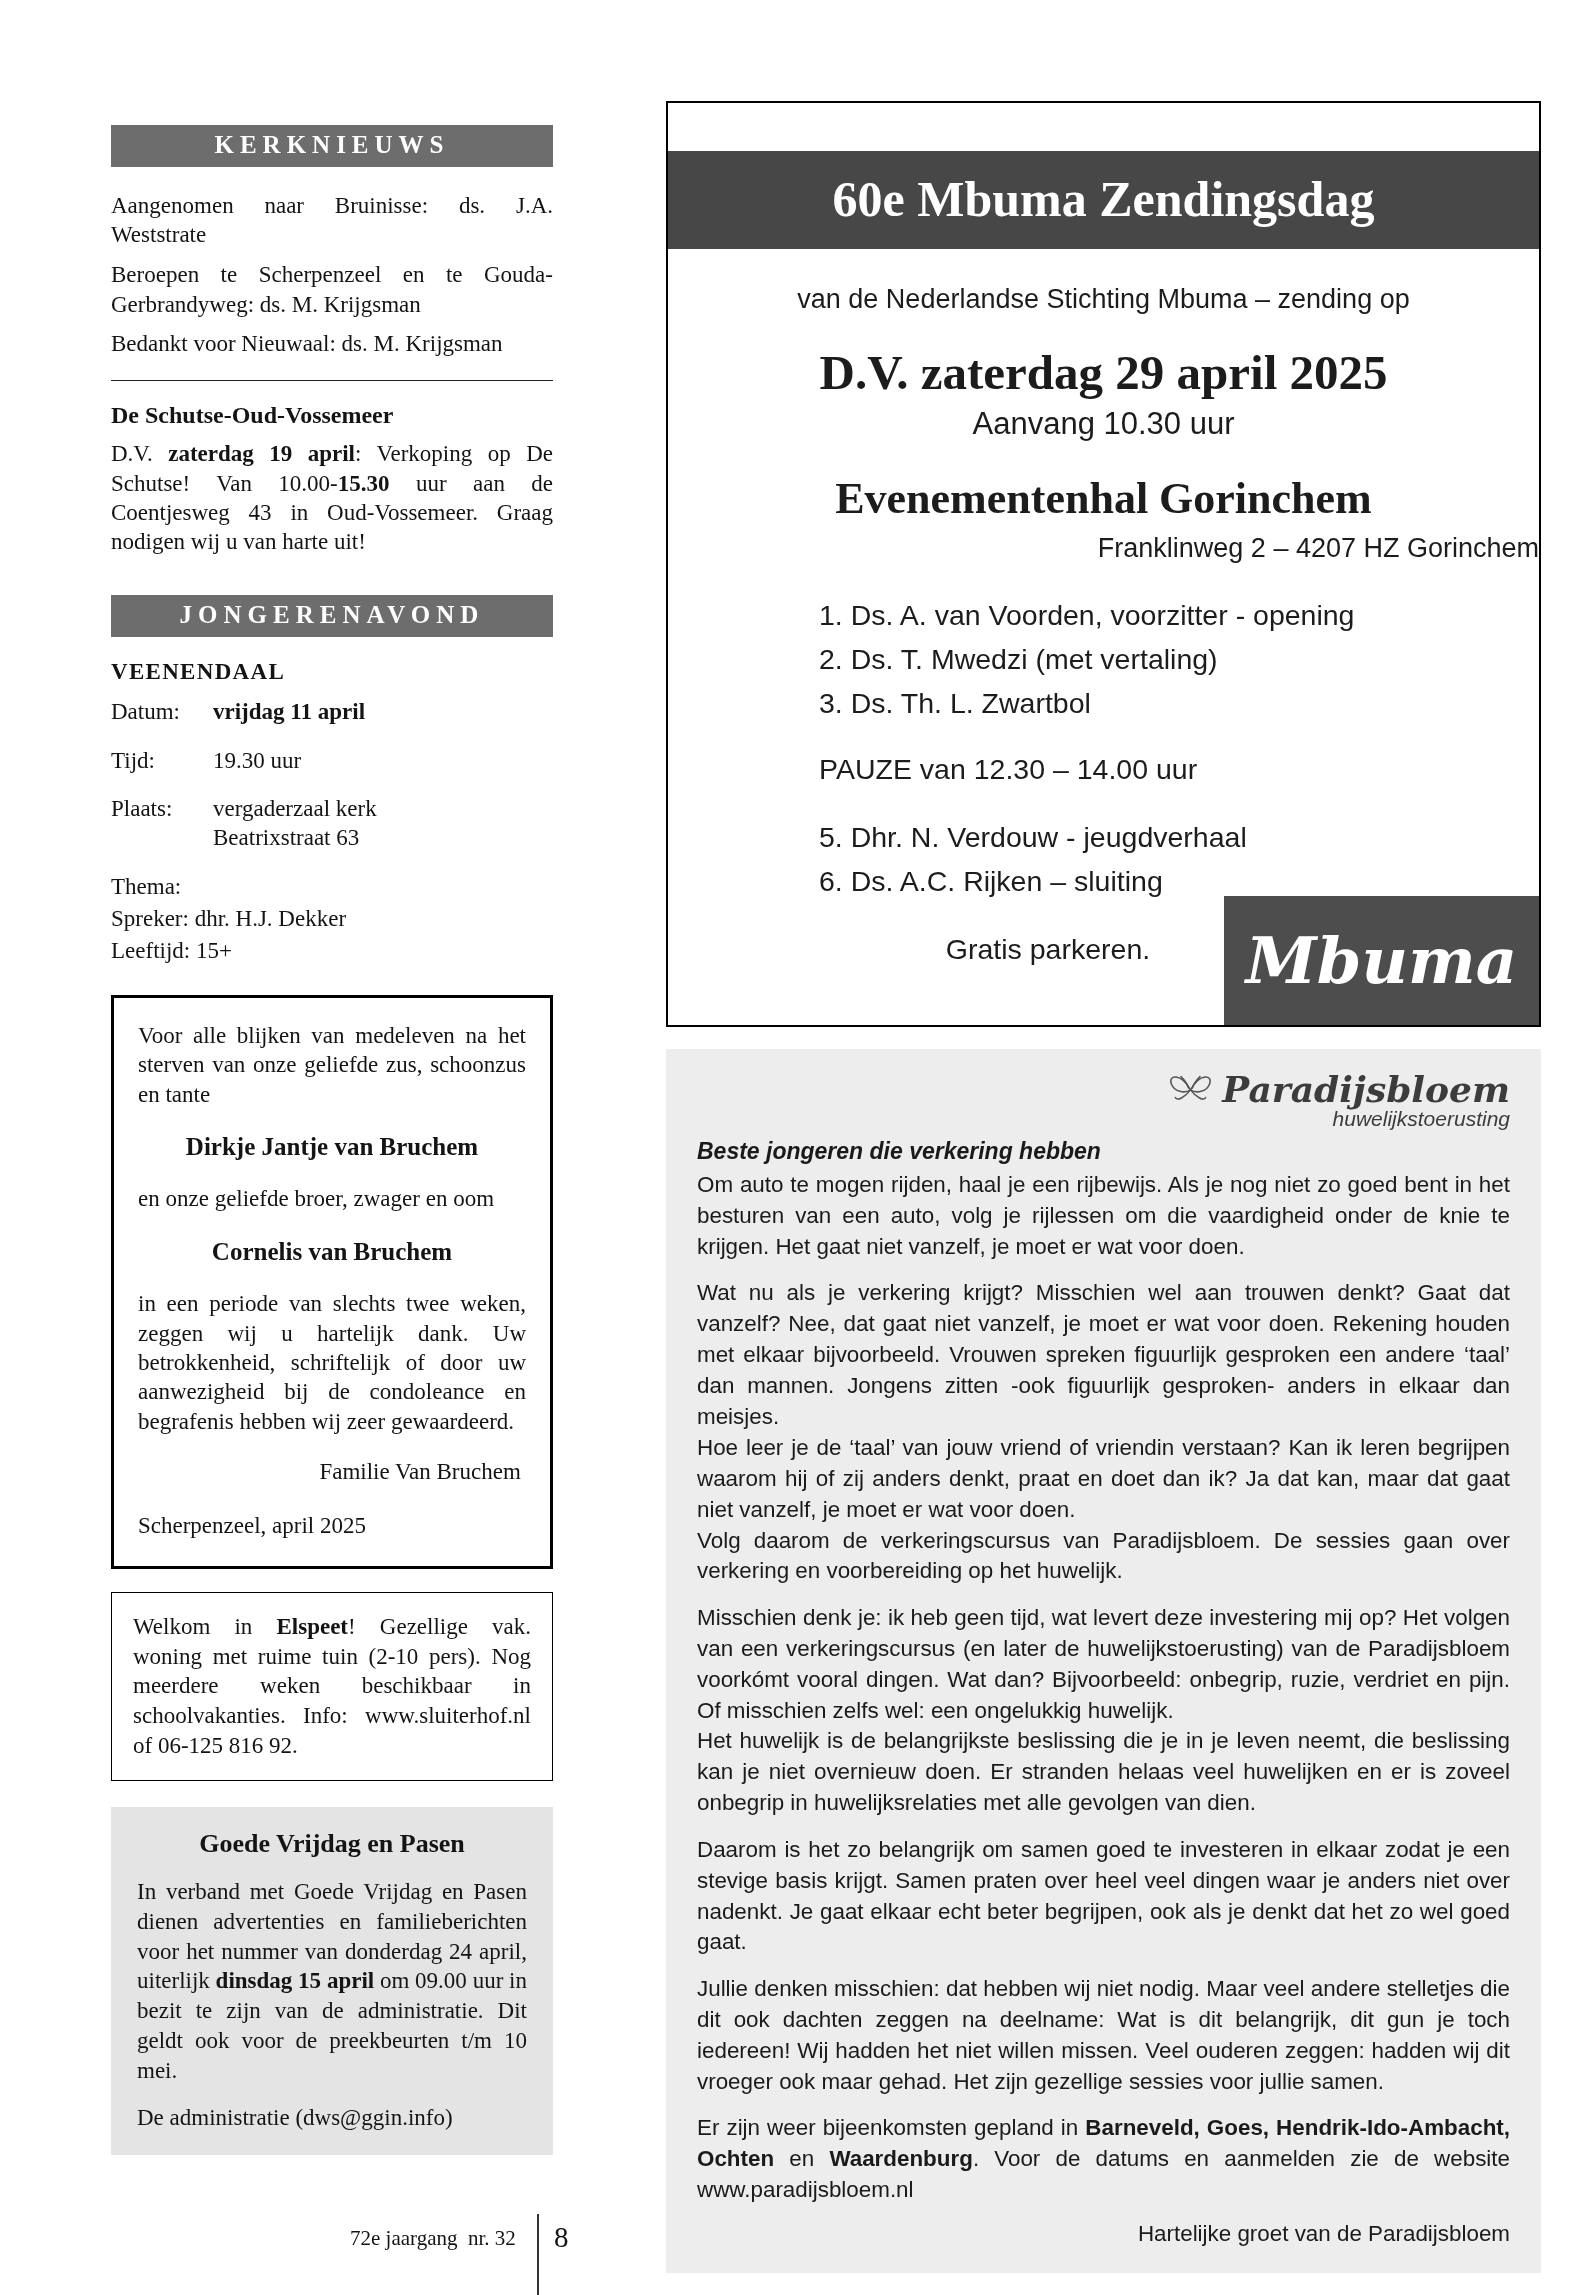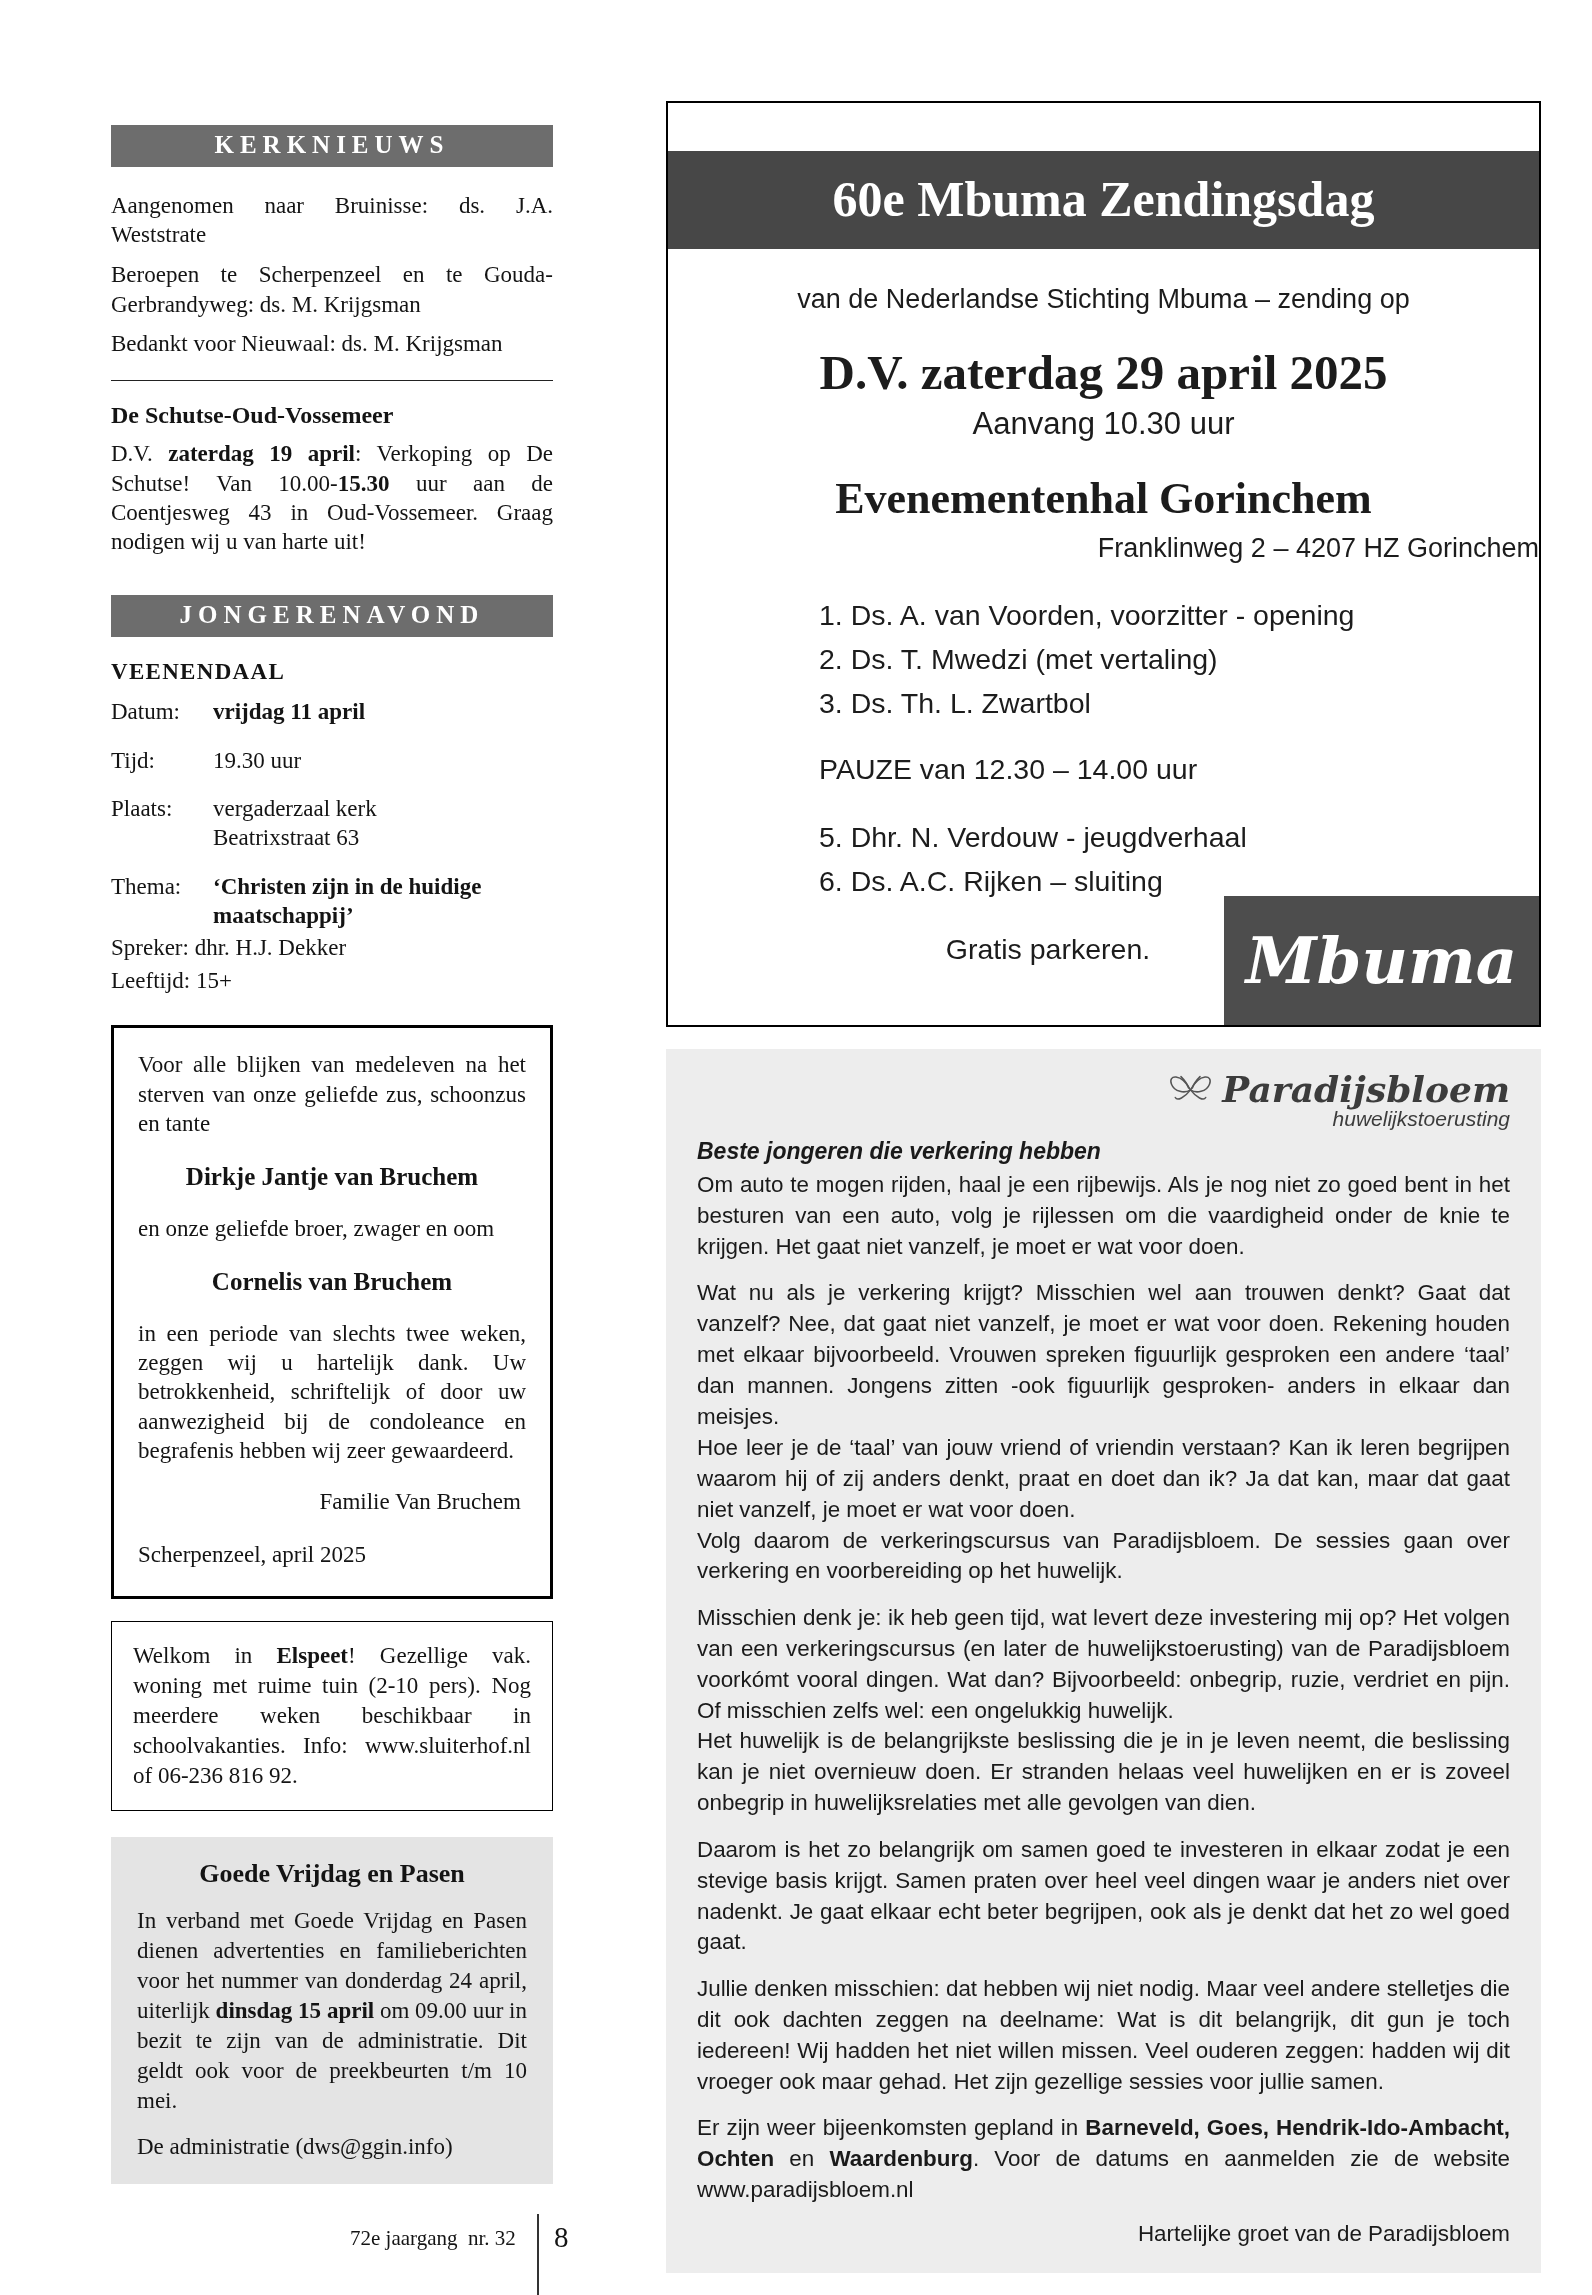--- a/index.html
+++ b/index.html
@@ -123,39 +123,38 @@
         <span class="info-value bold">vrijdag 11 april</span>
 
         <span class="info-label">Tijd:</span>
         <span class="info-value">19.30 uur</span>
 
         <span class="info-label">Plaats:</span>
         <span class="info-value pre">vergaderzaal kerk
 Beatrixstraat 63</span>
 
         <span class="info-label">Thema:</span>
-        <span class="info-value bold">‘Christen zijn in de huidige maatschappij’</span>
       </div>
 
       <p class="plain-line">Spreker: dhr. H.J. Dekker</p>
       <p class="plain-line">Leeftijd: 15+</p>
     </div>
 
     <div class="memorial-box">
       <p class="memorial-intro">Voor alle blijken van medeleven na het sterven van onze geliefde zus, schoonzus en tante</p>
       <p class="memorial-name">Dirkje Jantje van Bruchem</p>
       <p class="memorial-middle">en onze geliefde broer, zwager en oom</p>
       <p class="memorial-name">Cornelis van Bruchem</p>
       <p class="memorial-body">in een periode van slechts twee weken, zeggen wij u hartelijk dank. Uw betrokkenheid, schriftelijk of door uw aanwezigheid bij de condoleance en begrafenis hebben wij zeer gewaardeerd.</p>
       <p class="memorial-sig">Familie Van Bruchem</p>
       <p class="memorial-place">Scherpenzeel, april 2025</p>
     </div>
 
     <div class="elspeet-box">
-      <span>Welkom in </span><b>Elspeet</b><span>! Gezellige vak. woning met ruime tuin (2-10 pers). Nog meerdere weken beschikbaar in schoolvakanties. Info: www.sluiterhof.nl of 06-236 816 92.</span>
+      <span>Welkom in </span><b>Elspeet</b><span>! Gezellige vak. woning met ruime tuin (2-10 pers). Nog meerdere weken beschikbaar in schoolvakanties. Info: www.sluiterhof.nl of 06-125 816 92.</span>
     </div>
 
     <div class="pasen-box">
       <h4 class="pasen-title">Goede Vrijdag en Pasen</h4>
       <p class="pasen-body"><span>In verband met Goede Vrijdag en Pasen dienen advertenties en familieberichten voor het nummer van donderdag 24 april, uiterlijk </span><b>dinsdag 15 april</b><span> om 09.00 uur in bezit te zijn van de administratie. Dit geldt ook voor de preekbeurten t/m 10 mei.</span></p>
       <p class="pasen-admin">De administratie (dws@ggin.info)</p>
     </div>
 
   </div>
 

